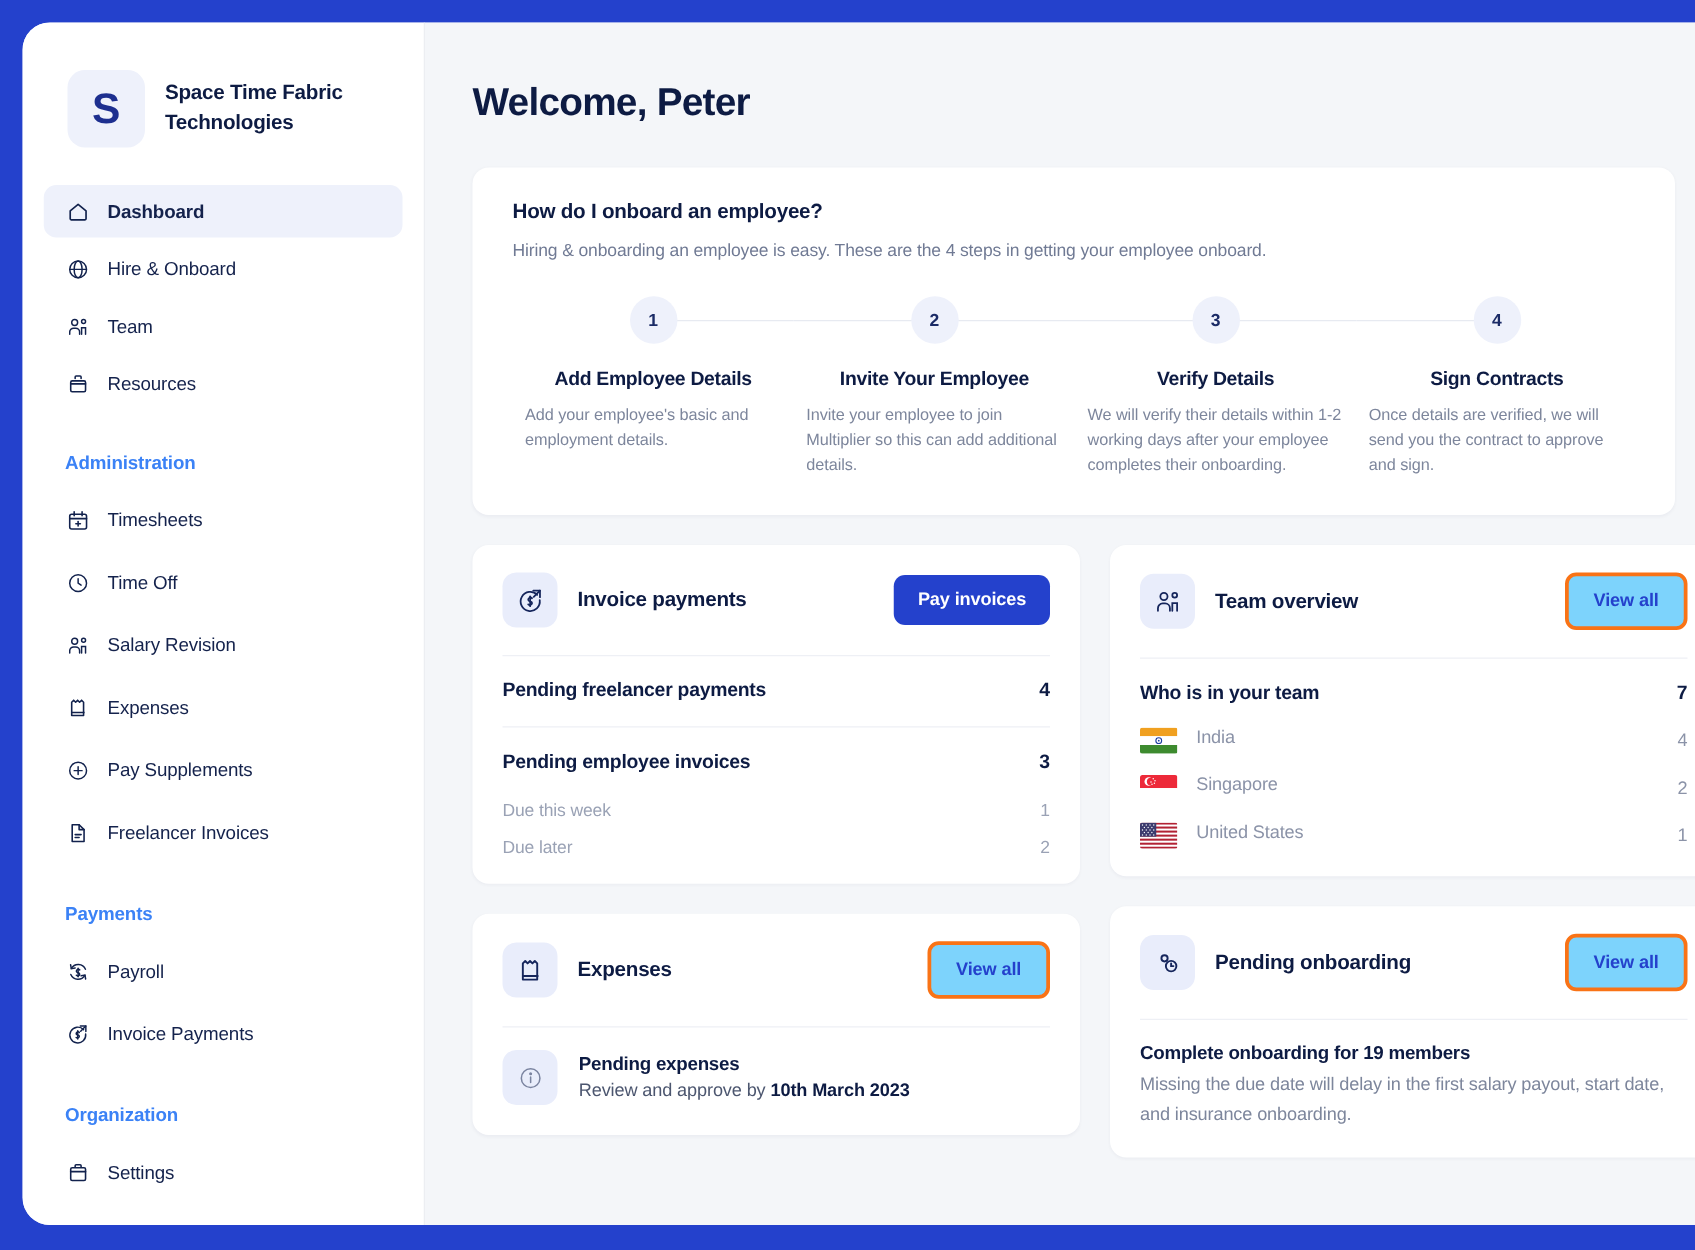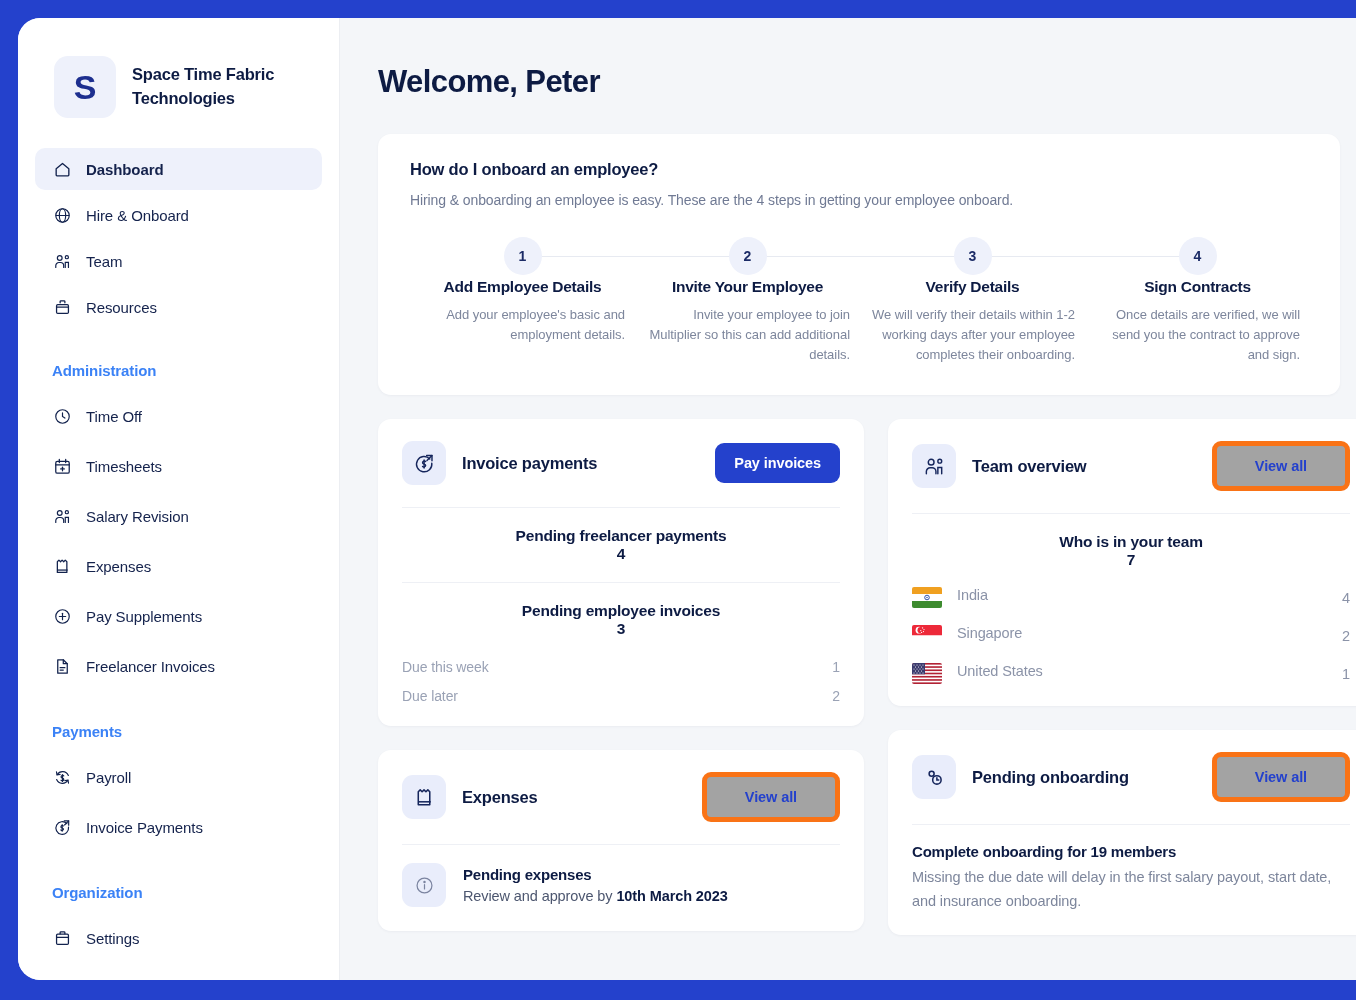--- a/index.html
+++ b/index.html
@@ -170,33 +170,33 @@
     width: 38px; height: 38px;
     border-radius: 50%;
     background: #eef1fb;
     display: flex; align-items: center; justify-content: center;
     font-size: 14px;
     font-weight: bold;
     color: #1b2b66;
     z-index: 2;
   }
   .step-title {
-    margin-top: 0;
+    margin-top: 17px;
     font-size: 15.5px;
     font-weight: bold;
     color: #0d1b43;
     letter-spacing: -0.25px;
     text-align: center;
   }
   .step-desc {
     margin-top: 9px;
     font-size: 13px;
     line-height: 1.55;
     color: #7d869c;
-    text-align: right;
+    text-align: left;
     max-width: 205px;
     letter-spacing: -0.05px;
   }
 
   
   .grid {
     display: flex;
     gap: 24px;
     margin-top: 24px;
     align-items: flex-start;
@@ -233,39 +233,38 @@
     font-weight: bold;
     border: none;
     border-radius: 9px;
     padding: 12px 19px;
     cursor: pointer;
     letter-spacing: -0.1px;
     font-family: "Liberation Sans", sans-serif;
     margin-left: 12px;
   }
   .btn-outline {
-    background: #a3a3a3;
+    background: #7dd3fc;
     color: #2441cc;
     font-size: 14.5px;
     font-weight: bold;
-    border: 5px solid #f97316;
+    border: 3px solid #f97316;
     border-radius: 9px;
-    padding: 12px 38px;
+    padding: 12px 20px;
     cursor: pointer;
     letter-spacing: -0.1px;
     font-family: "Liberation Sans", sans-serif;
   }
   .divider { height: 1px; background: #eef0f5; margin: 0 24px; }
 
   .row-line {
     display: flex;
     align-items: center;
     justify-content: space-between;
     padding: 19px 24px;
-    flex-direction: column;
   }
   .row-line .k {
     font-size: 15.5px;
     font-weight: bold;
     color: #0d1b43;
     letter-spacing: -0.2px;
   }
   .row-line .v {
     font-size: 15.5px;
     font-weight: bold;
@@ -365,43 +364,43 @@
                 <rect x="4.5" y="8.5" width="15" height="11" rx="1.5"></rect>
                 <line x1="4.5" y1="11.5" x2="19.5" y2="11.5"></line>
               </svg>
           </span>
           <span class="lbl">Resources</span>
         </div>
       </div>
 
       <div class="nav-section-title">Administration</div>
       <div class="nav-group">
-
-        <div class="nav-item">
-          <span class="ico">
-            <svg width="19" height="19" viewBox="0 0 24 24" fill="none" stroke="currentColor" stroke-width="1.5" stroke-linecap="round">
-                <circle cx="12" cy="12" r="8.5"></circle>
-                <path d="M12 7.5 V12 l3 2"></path>
-              </svg>
-          </span>
-          <span class="lbl">Time Off</span>
-        </div>
 
         <div class="nav-item">
           <span class="ico">
             <svg width="19" height="19" viewBox="0 0 24 24" fill="none" stroke="currentColor" stroke-width="1.6" stroke-linecap="round">
                 <rect x="3.5" y="5.5" width="17" height="15" rx="2"></rect>
                 <line x1="8" y1="3" x2="8" y2="7"></line>
                 <line x1="16" y1="3" x2="16" y2="7"></line>
                 <line x1="3.5" y1="10" x2="20.5" y2="10"></line>
                 <line x1="12" y1="12.8" x2="12" y2="17.4"></line>
                 <line x1="9.7" y1="15.1" x2="14.3" y2="15.1"></line>
               </svg>
           </span>
           <span class="lbl">Timesheets</span>
+        </div>
+
+        <div class="nav-item">
+          <span class="ico">
+            <svg width="19" height="19" viewBox="0 0 24 24" fill="none" stroke="currentColor" stroke-width="1.5" stroke-linecap="round">
+                <circle cx="12" cy="12" r="8.5"></circle>
+                <path d="M12 7.5 V12 l3 2"></path>
+              </svg>
+          </span>
+          <span class="lbl">Time Off</span>
         </div>
 
         <div class="nav-item">
           <span class="ico">
             <svg width="19" height="19" viewBox="0 0 24 24" fill="none" stroke="currentColor" stroke-width="1.5" stroke-linecap="round">
                 <circle cx="8.5" cy="7.5" r="3"></circle>
                 <path d="M3.5 19.5v-2.2a4 4 0 0 1 4-4h2a4 4 0 0 1 4 4v2.2"></path>
                 <circle cx="17.5" cy="6.5" r="2"></circle>
                 <path d="M15.5 19.5v-6.5h4v6.5"></path>
               </svg>

